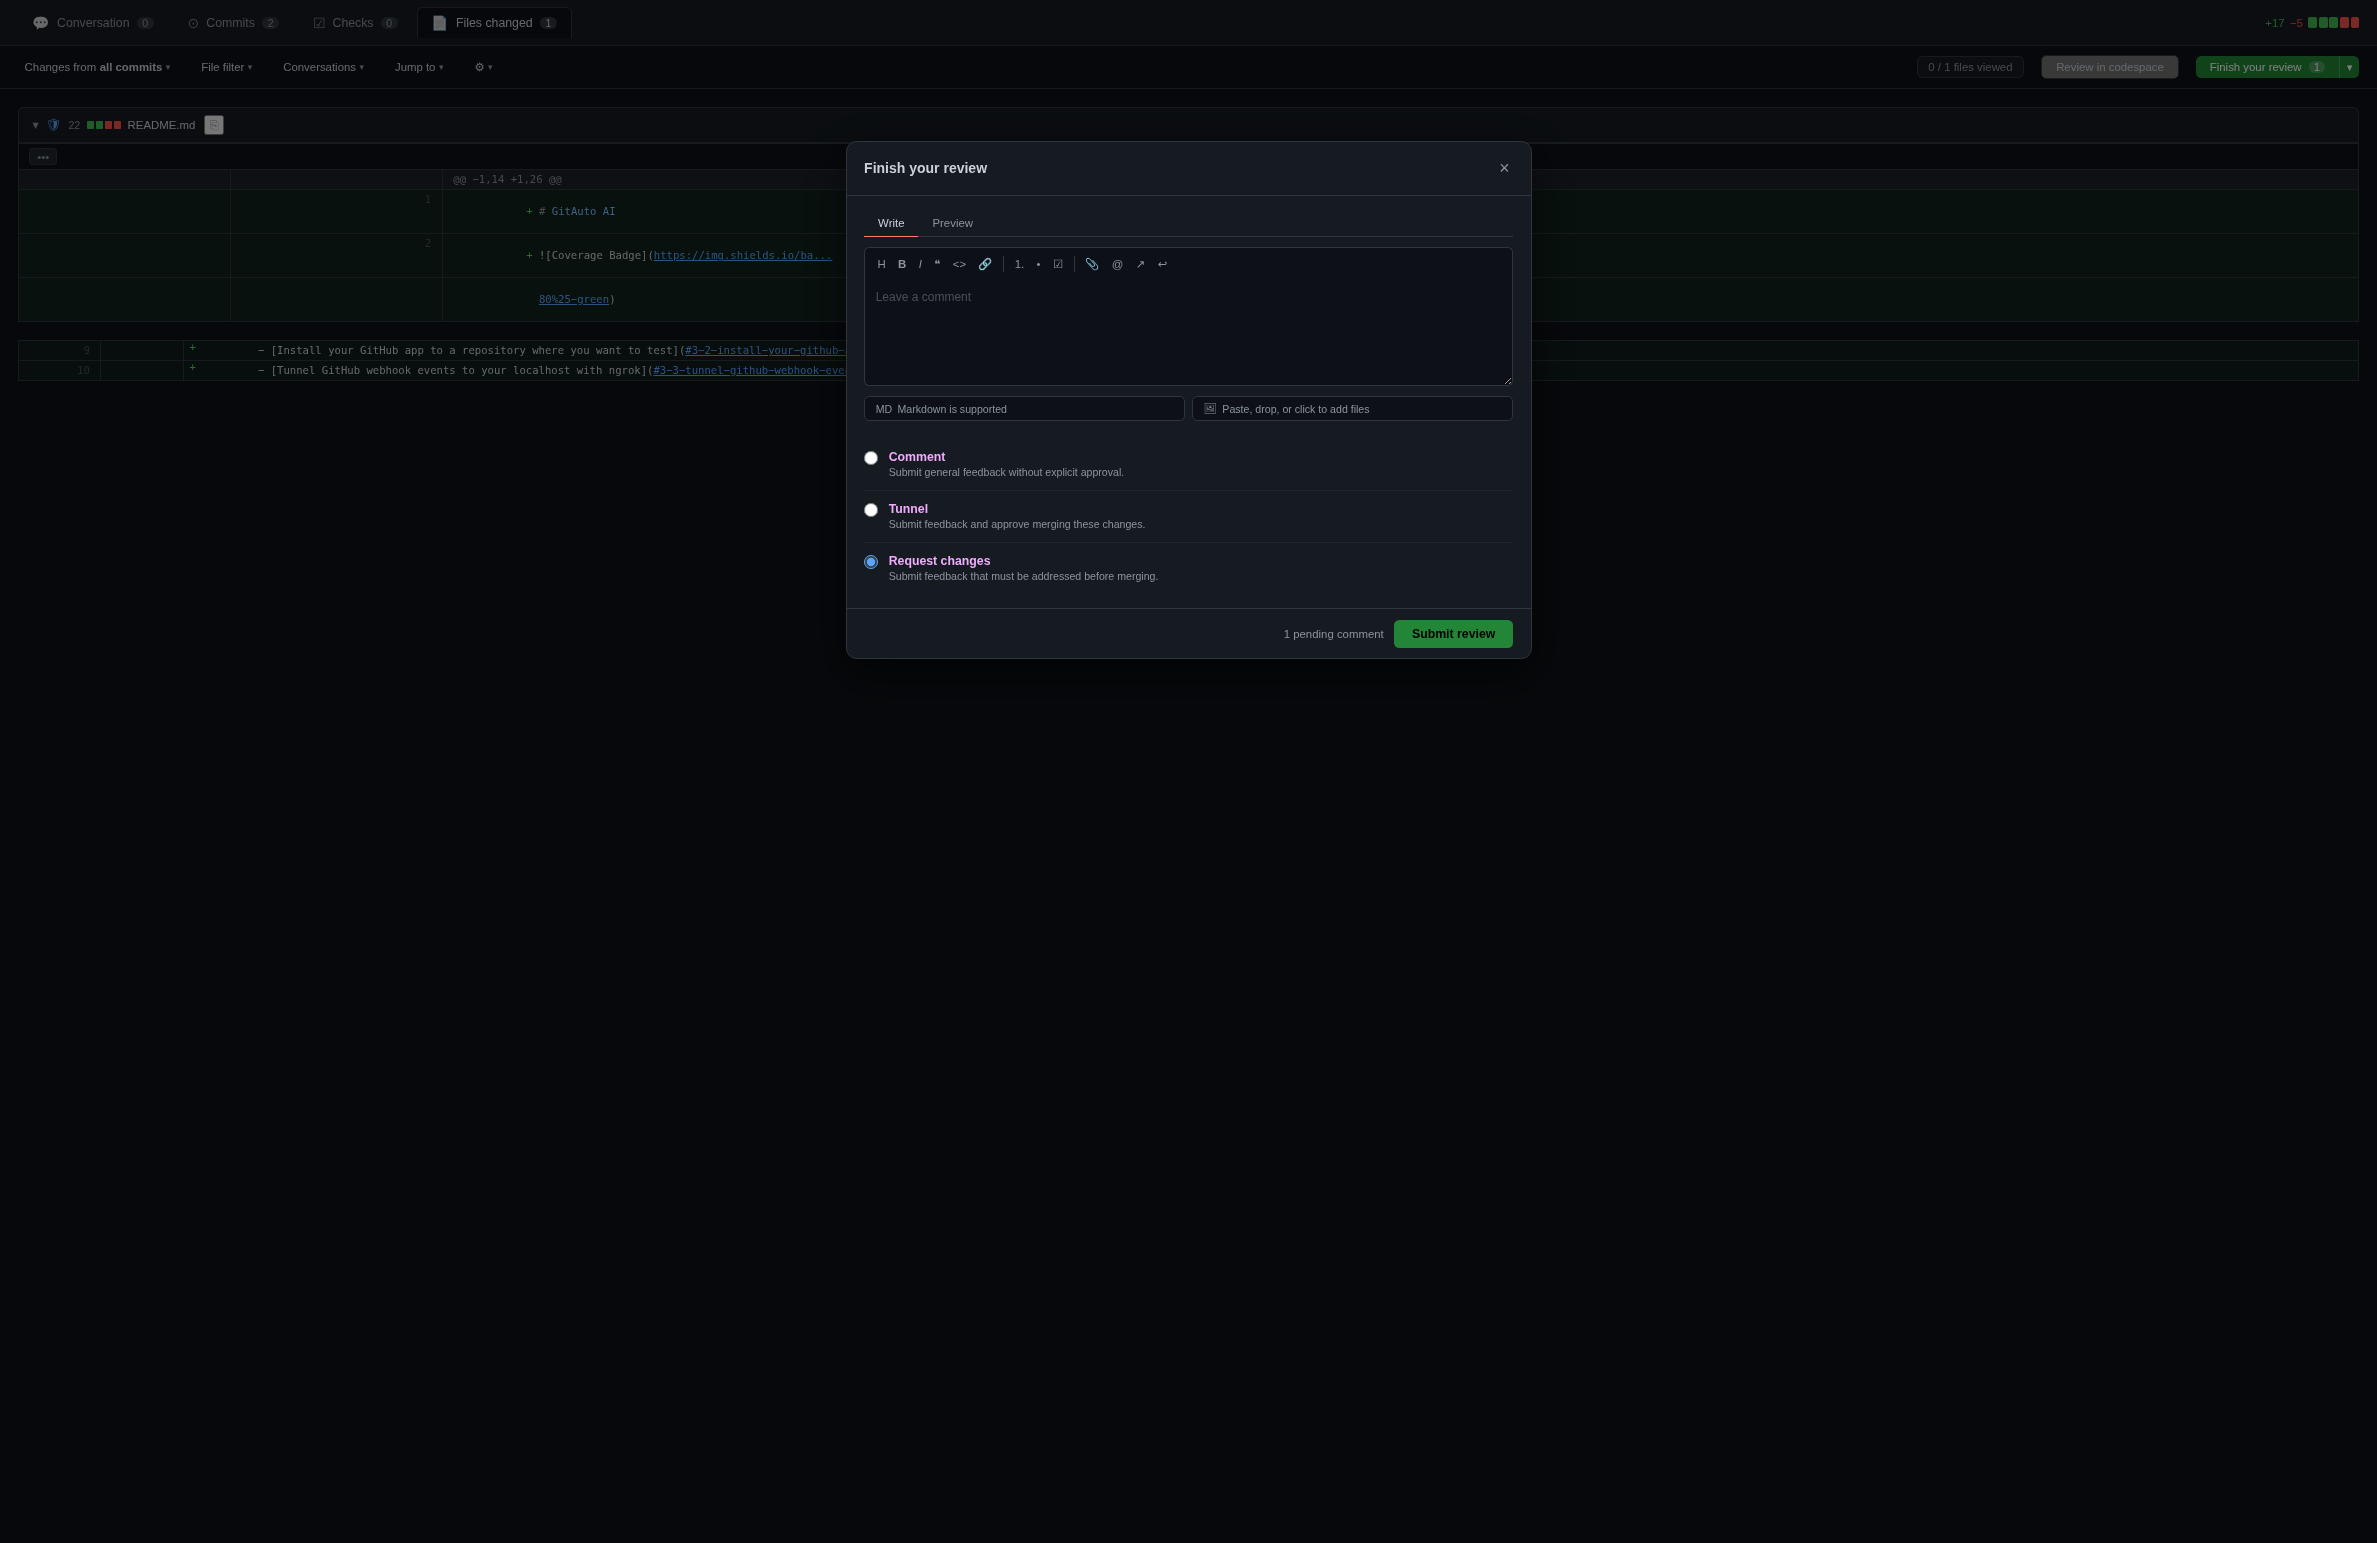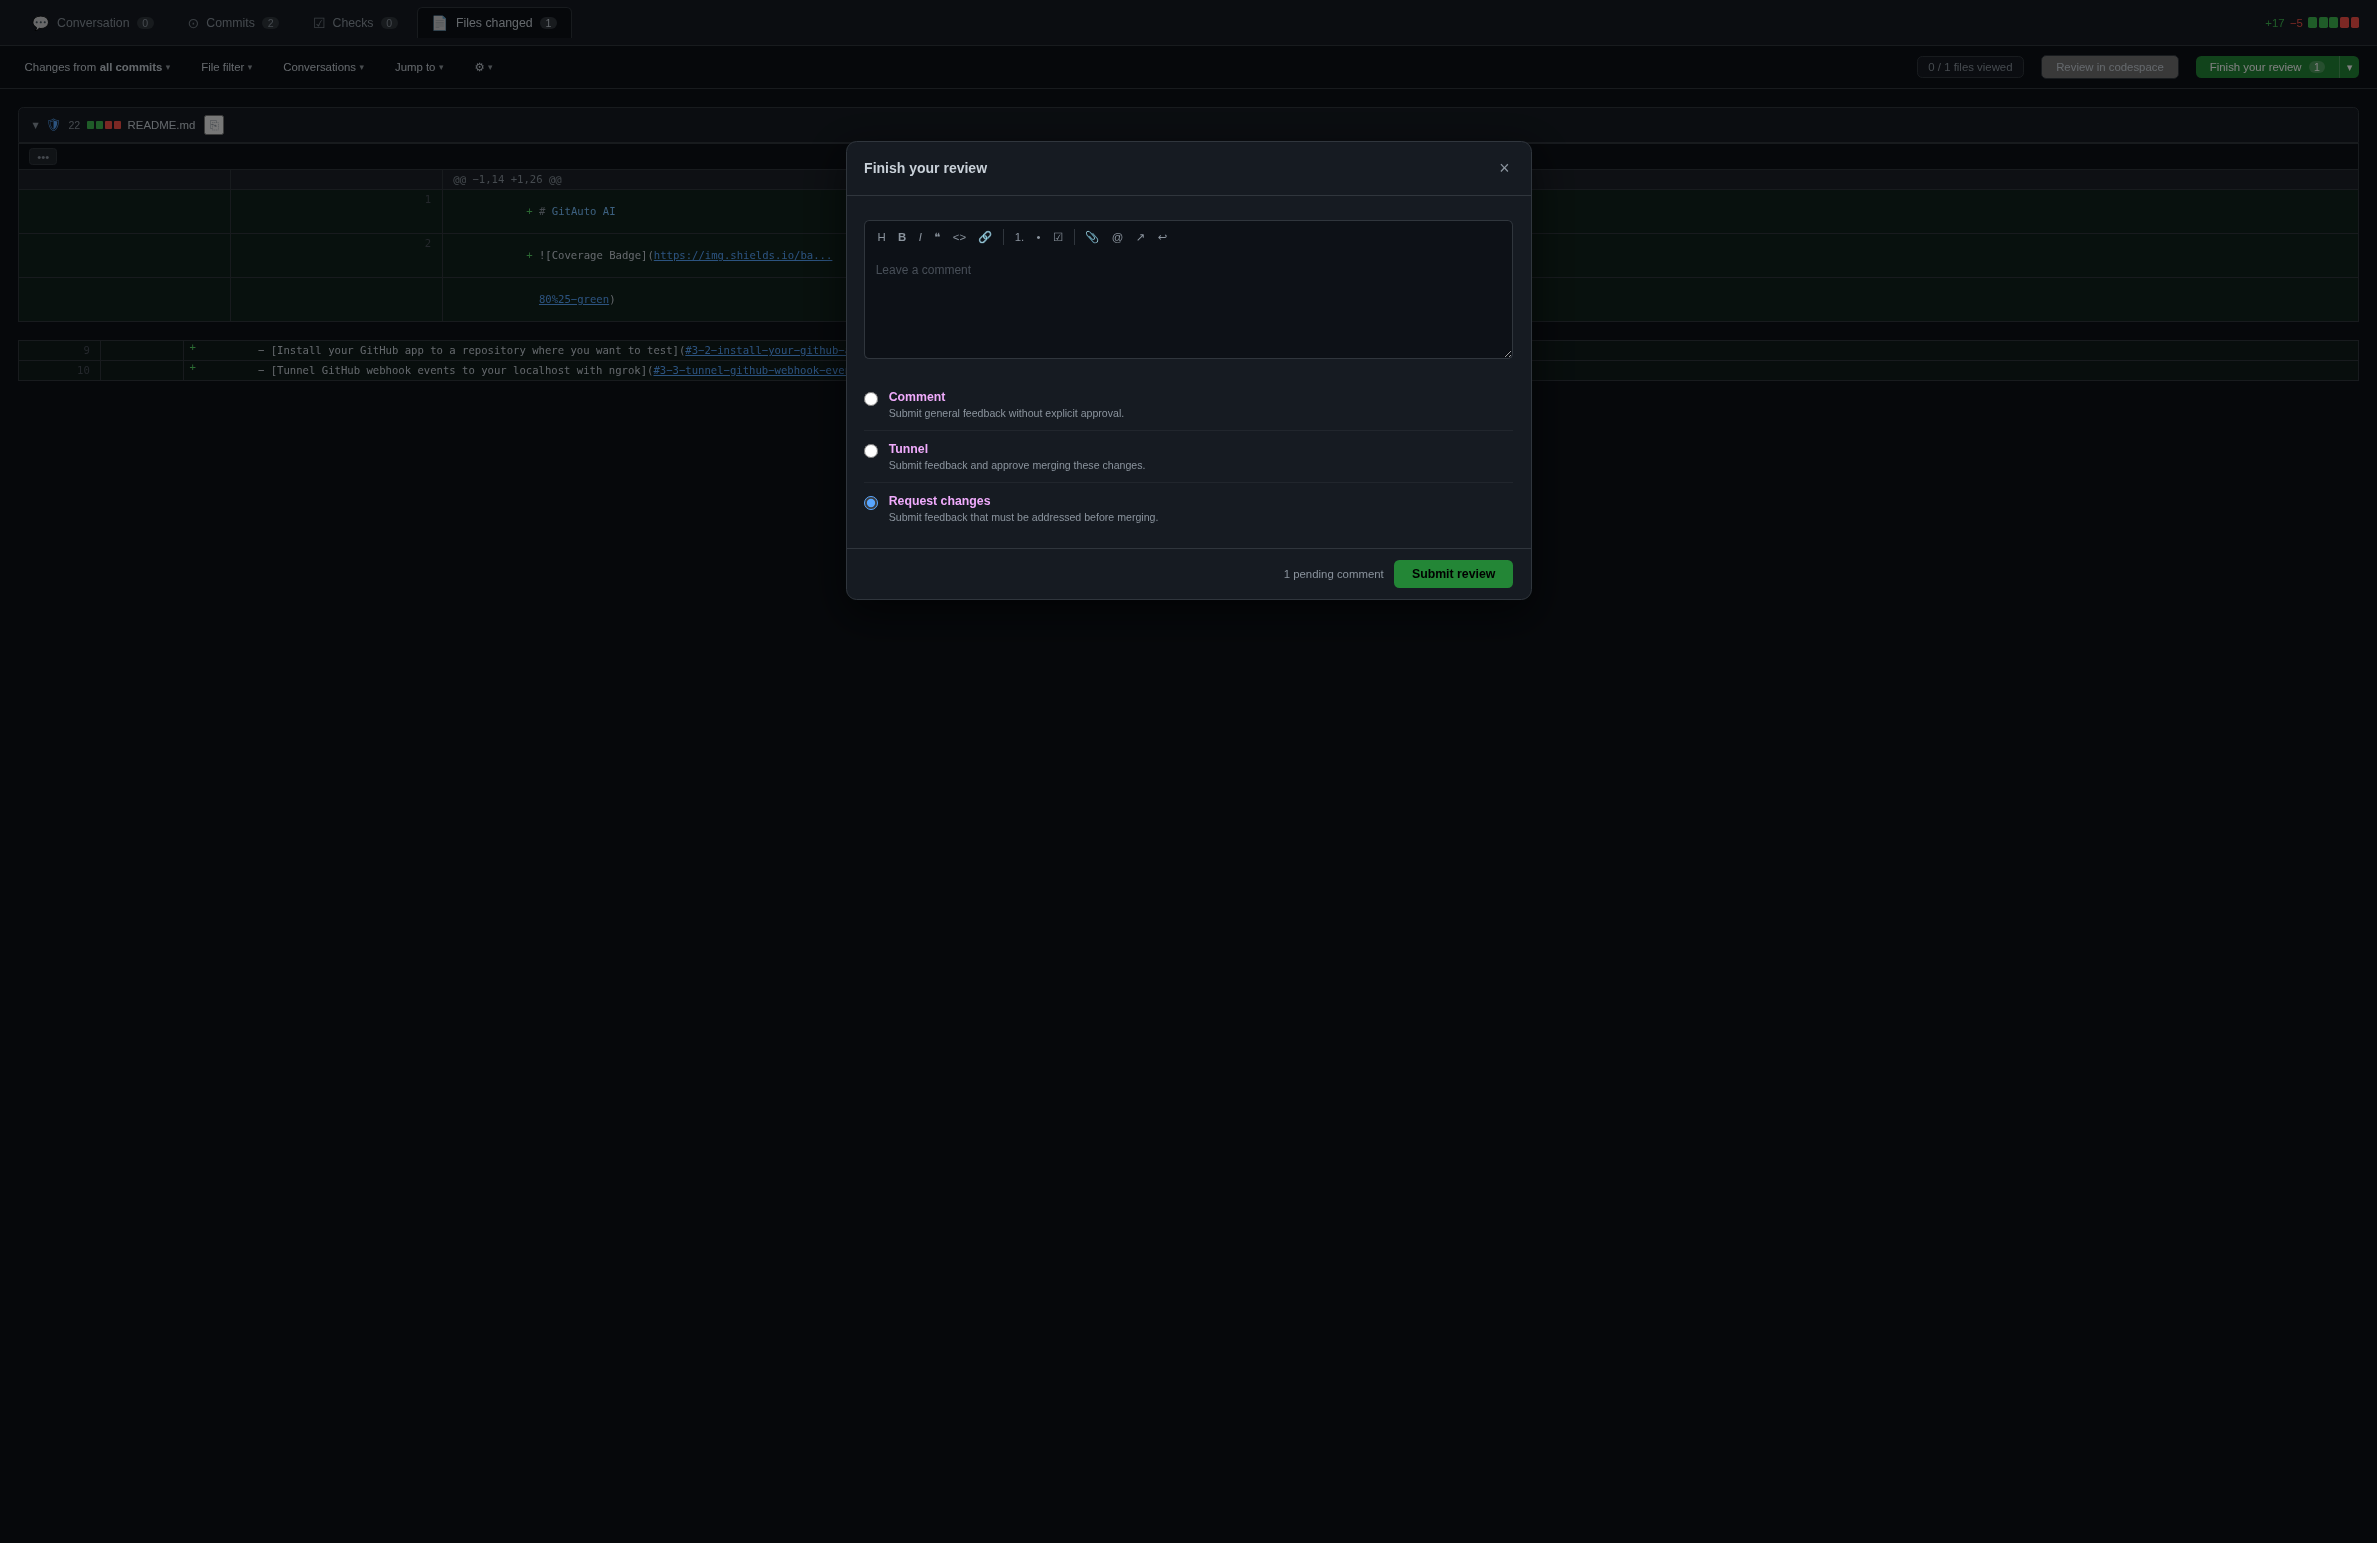--- a/index.html
+++ b/index.html
@@ -624,20 +624,24 @@
   </div>
 </div>
 
 <div class="review-modal">
   <div class="modal-header">
     <span class="modal-title">Finish your review</span>
     <button class="modal-close">×</button>
   </div>
   <div class="modal-body">
     
+    <div class="editor-tabs">
+      <div class="editor-tab active">Write</div>
+      <div class="editor-tab">Preview</div>
+    </div>
 
     
     <div class="editor-toolbar">
       <button class="editor-toolbar-btn">H</button>
       <button class="editor-toolbar-btn"><strong>B</strong></button>
       <button class="editor-toolbar-btn"><em>I</em></button>
       <button class="editor-toolbar-btn">❝</button>
       <button class="editor-toolbar-btn">&lt;&gt;</button>
       <button class="editor-toolbar-btn">🔗</button>
       <div class="toolbar-divider"></div>
@@ -648,20 +652,30 @@
       <button class="editor-toolbar-btn">📎</button>
       <button class="editor-toolbar-btn">@</button>
       <button class="editor-toolbar-btn">↗</button>
       <button class="editor-toolbar-btn">↩</button>
     </div>
 
     
     <textarea class="comment-textarea" placeholder="Leave a comment" style=""></textarea>
 
     
+    <div class="editor-footer">
+      <div class="editor-footer-item">
+        <span>MD</span>
+        <span>Markdown is supported</span>
+      </div>
+      <div class="editor-footer-item">
+        <span>🖼</span>
+        <span>Paste, drop, or click to add files</span>
+      </div>
+    </div>
 
     
     <div class="review-options">
 
       <div class="review-option">
         <input type="radio" class="radio-input" name="review-type" id="opt-comment" style="">
         <div>
           <label class="option-label" for="opt-comment">Comment</label>
           <span class="option-desc">Submit general feedback without explicit approval.</span>
         </div>

